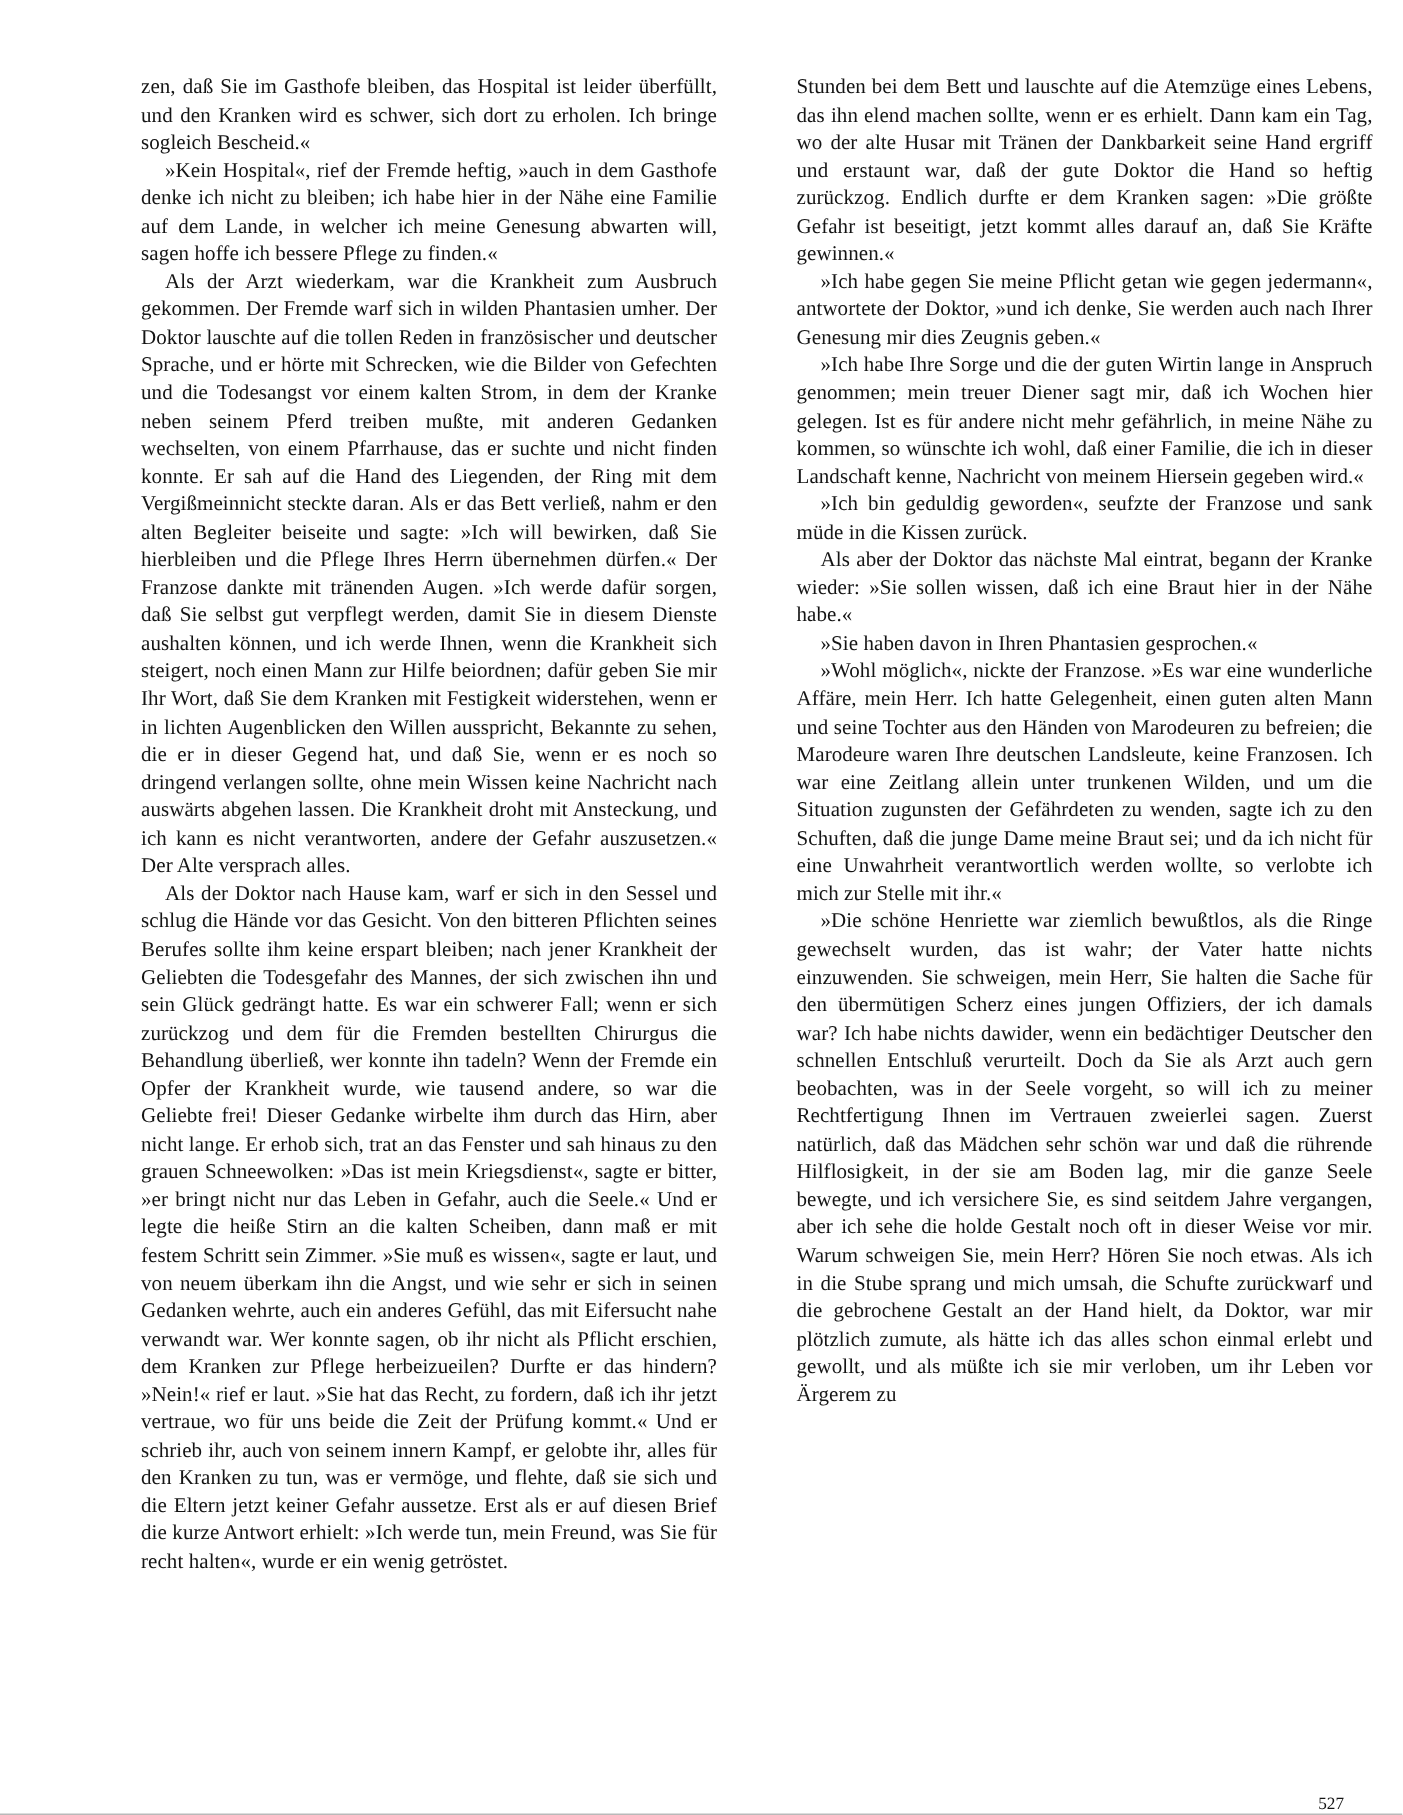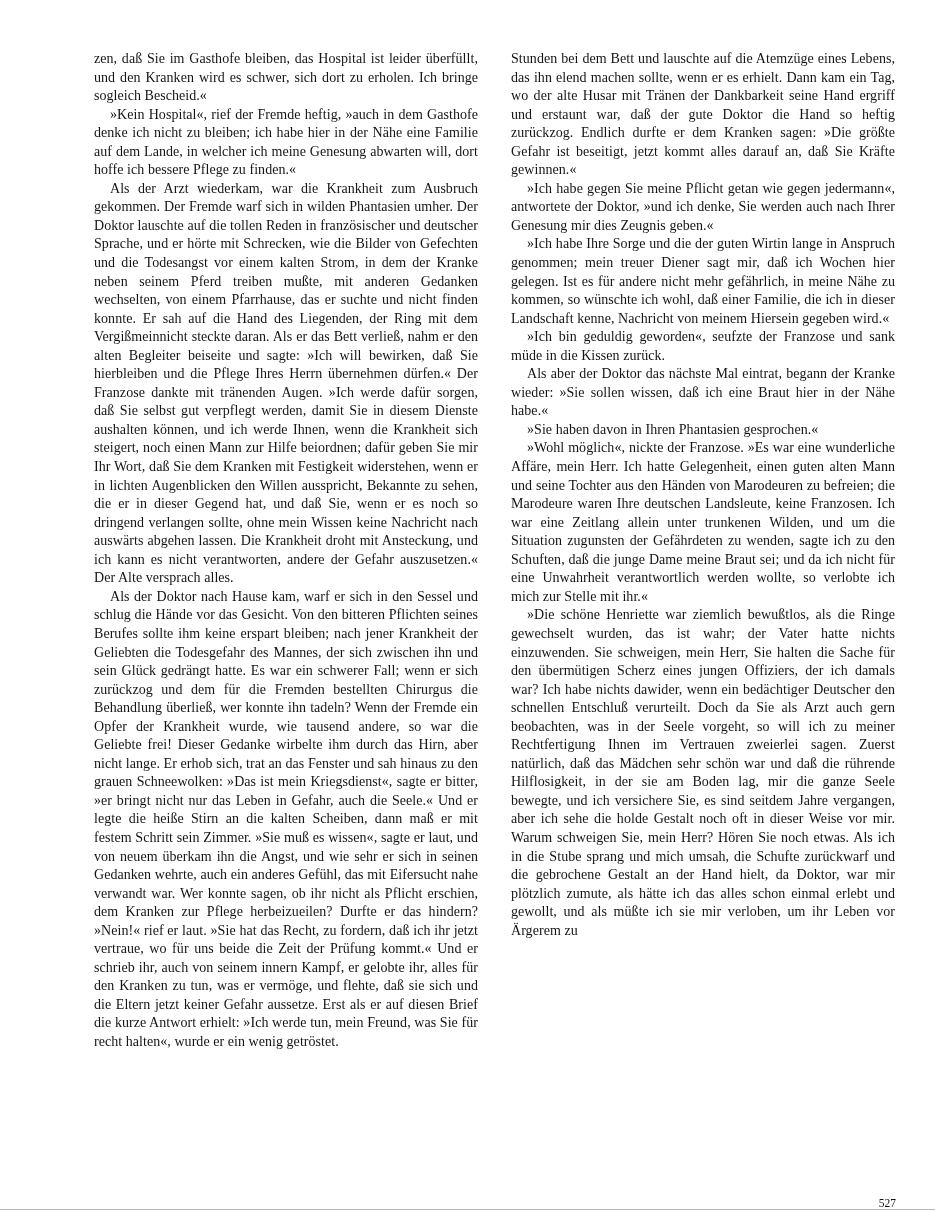--- a/index.html
+++ b/index.html
@@ -17,21 +17,21 @@
   .page {
     position: absolute;
     inset: 0;
     background: #ffffff;
     box-sizing: border-box;
     border-bottom: 1px solid #b9b9b9;
     overflow: hidden;
   }
   .columns {
     display: flex;
-    gap: 33px;
+    gap: 53px;
     padding: 50px 39px 0 94px;
   }
   .col {
     width: 384px;
     flex: 0 0 384px;
     font-size: 14px;
     line-height: 18.55px;
     text-align: justify;
     hyphens: auto;
     -webkit-hyphens: auto;
@@ -54,21 +54,21 @@
   }
 </style>
 </head>
 <body>
 
 <div class="page">
   <div class="columns">
 
     <div class="col">
       <p class="noindent">zen, daß Sie im Gasthofe bleiben, das Hospital ist leider überfüllt, und den Kranken wird es schwer, sich dort zu erholen. Ich bringe sogleich Bescheid.«</p>
-      <p>»Kein Hospital«, rief der Fremde heftig, »auch in dem Gasthofe denke ich nicht zu bleiben; ich habe hier in der Nähe eine Familie auf dem Lande, in welcher ich meine Genesung abwarten will, dort hoffe ich bessere Pflege zu finden.«</p>
+      <p>»Kein Hospital«, rief der Fremde heftig, »auch in dem Gasthofe denke ich nicht zu bleiben; ich habe hier in der Nähe eine Familie auf dem Lande, in welcher ich meine Genesung abwarten will, sagen hoffe ich bessere Pflege zu finden.«</p>
       <p>Als der Arzt wiederkam, war die Krankheit zum Ausbruch gekommen. Der Fremde warf sich in wilden Phantasien umher. Der Doktor lauschte auf die tollen Reden in französischer und deutscher Sprache, und er hörte mit Schrecken, wie die Bilder von Gefechten und die Todesangst vor einem kalten Strom, in dem der Kranke neben seinem Pferd treiben mußte, mit anderen Gedanken wechselten, von einem Pfarrhause, das er suchte und nicht finden konnte. Er sah auf die Hand des Liegenden, der Ring mit dem Vergißmeinnicht steckte daran. Als er das Bett verließ, nahm er den alten Begleiter beiseite und sagte: »Ich will bewirken, daß Sie hierbleiben und die Pflege Ihres Herrn übernehmen dürfen.« Der Franzose dankte mit tränenden Augen. »Ich werde dafür sorgen, daß Sie selbst gut verpflegt werden, damit Sie in diesem Dienste aushalten können, und ich werde Ihnen, wenn die Krankheit sich steigert, noch einen Mann zur Hilfe beiordnen; dafür geben Sie mir Ihr Wort, daß Sie dem Kranken mit Festigkeit widerstehen, wenn er in lichten Augenblicken den Willen ausspricht, Bekannte zu sehen, die er in dieser Gegend hat, und daß Sie, wenn er es noch so dringend verlangen sollte, ohne mein Wissen keine Nachricht nach auswärts abgehen lassen. Die Krankheit droht mit Ansteckung, und ich kann es nicht verantworten, andere der Gefahr auszusetzen.« Der Alte versprach alles.</p>
       <p>Als der Doktor nach Hause kam, warf er sich in den Sessel und schlug die Hände vor das Gesicht. Von den bitteren Pflichten seines Berufes sollte ihm keine erspart bleiben; nach jener Krankheit der Geliebten die Todesgefahr des Mannes, der sich zwischen ihn und sein Glück gedrängt hatte. Es war ein schwerer Fall; wenn er sich zurückzog und dem für die Fremden bestellten Chirurgus die Behandlung überließ, wer konnte ihn tadeln? Wenn der Fremde ein Opfer der Krankheit wurde, wie tausend andere, so war die Geliebte frei! Dieser Gedanke wirbelte ihm durch das Hirn, aber nicht lange. Er erhob sich, trat an das Fenster und sah hinaus zu den grauen Schneewolken: »Das ist mein Kriegsdienst«, sagte er bitter, »er bringt nicht nur das Leben in Gefahr, auch die Seele.« Und er legte die heiße Stirn an die kalten Scheiben, dann maß er mit festem Schritt sein Zimmer. »Sie muß es wissen«, sagte er laut, und von neuem überkam ihn die Angst, und wie sehr er sich in seinen Gedanken wehrte, auch ein anderes Gefühl, das mit Eifersucht nahe verwandt war. Wer konnte sagen, ob ihr nicht als Pflicht erschien, dem Kranken zur Pflege herbeizueilen? Durfte er das hindern? »Nein!« rief er laut. »Sie hat das Recht, zu fordern, daß ich ihr jetzt vertraue, wo für uns beide die Zeit der Prüfung kommt.« Und er schrieb ihr, auch von seinem innern Kampf, er gelobte ihr, alles für den Kranken zu tun, was er vermöge, und flehte, daß sie sich und die Eltern jetzt keiner Gefahr aussetze. Erst als er auf diesen Brief die kurze Antwort erhielt: »Ich werde tun, mein Freund, was Sie für recht halten«, wurde er ein wenig getröstet.</p>
     </div>
 
     <div class="col">
       <p class="noindent">Stunden bei dem Bett und lauschte auf die Atemzüge eines Lebens, das ihn elend machen sollte, wenn er es erhielt. Dann kam ein Tag, wo der alte Husar mit Tränen der Dankbarkeit seine Hand ergriff und erstaunt war, daß der gute Doktor die Hand so heftig zurückzog. Endlich durfte er dem Kranken sagen: »Die größte Gefahr ist beseitigt, jetzt kommt alles darauf an, daß Sie Kräfte gewinnen.«</p>
       <p>»Ich habe gegen Sie meine Pflicht getan wie gegen jedermann«, antwortete der Doktor, »und ich denke, Sie werden auch nach Ihrer Genesung mir dies Zeugnis geben.«</p>
       <p>»Ich habe Ihre Sorge und die der guten Wirtin lange in Anspruch genommen; mein treuer Diener sagt mir, daß ich Wochen hier gelegen. Ist es für andere nicht mehr gefährlich, in meine Nähe zu kommen, so wünschte ich wohl, daß einer Familie, die ich in dieser Landschaft kenne, Nachricht von meinem Hiersein gegeben wird.«</p>
       <p>»Ich bin geduldig geworden«, seufzte der Franzose und sank müde in die Kissen zurück.</p>
       <p>Als aber der Doktor das nächste Mal eintrat, begann der Kranke wieder: »Sie sollen wissen, daß ich eine Braut hier in der Nähe habe.«</p>

